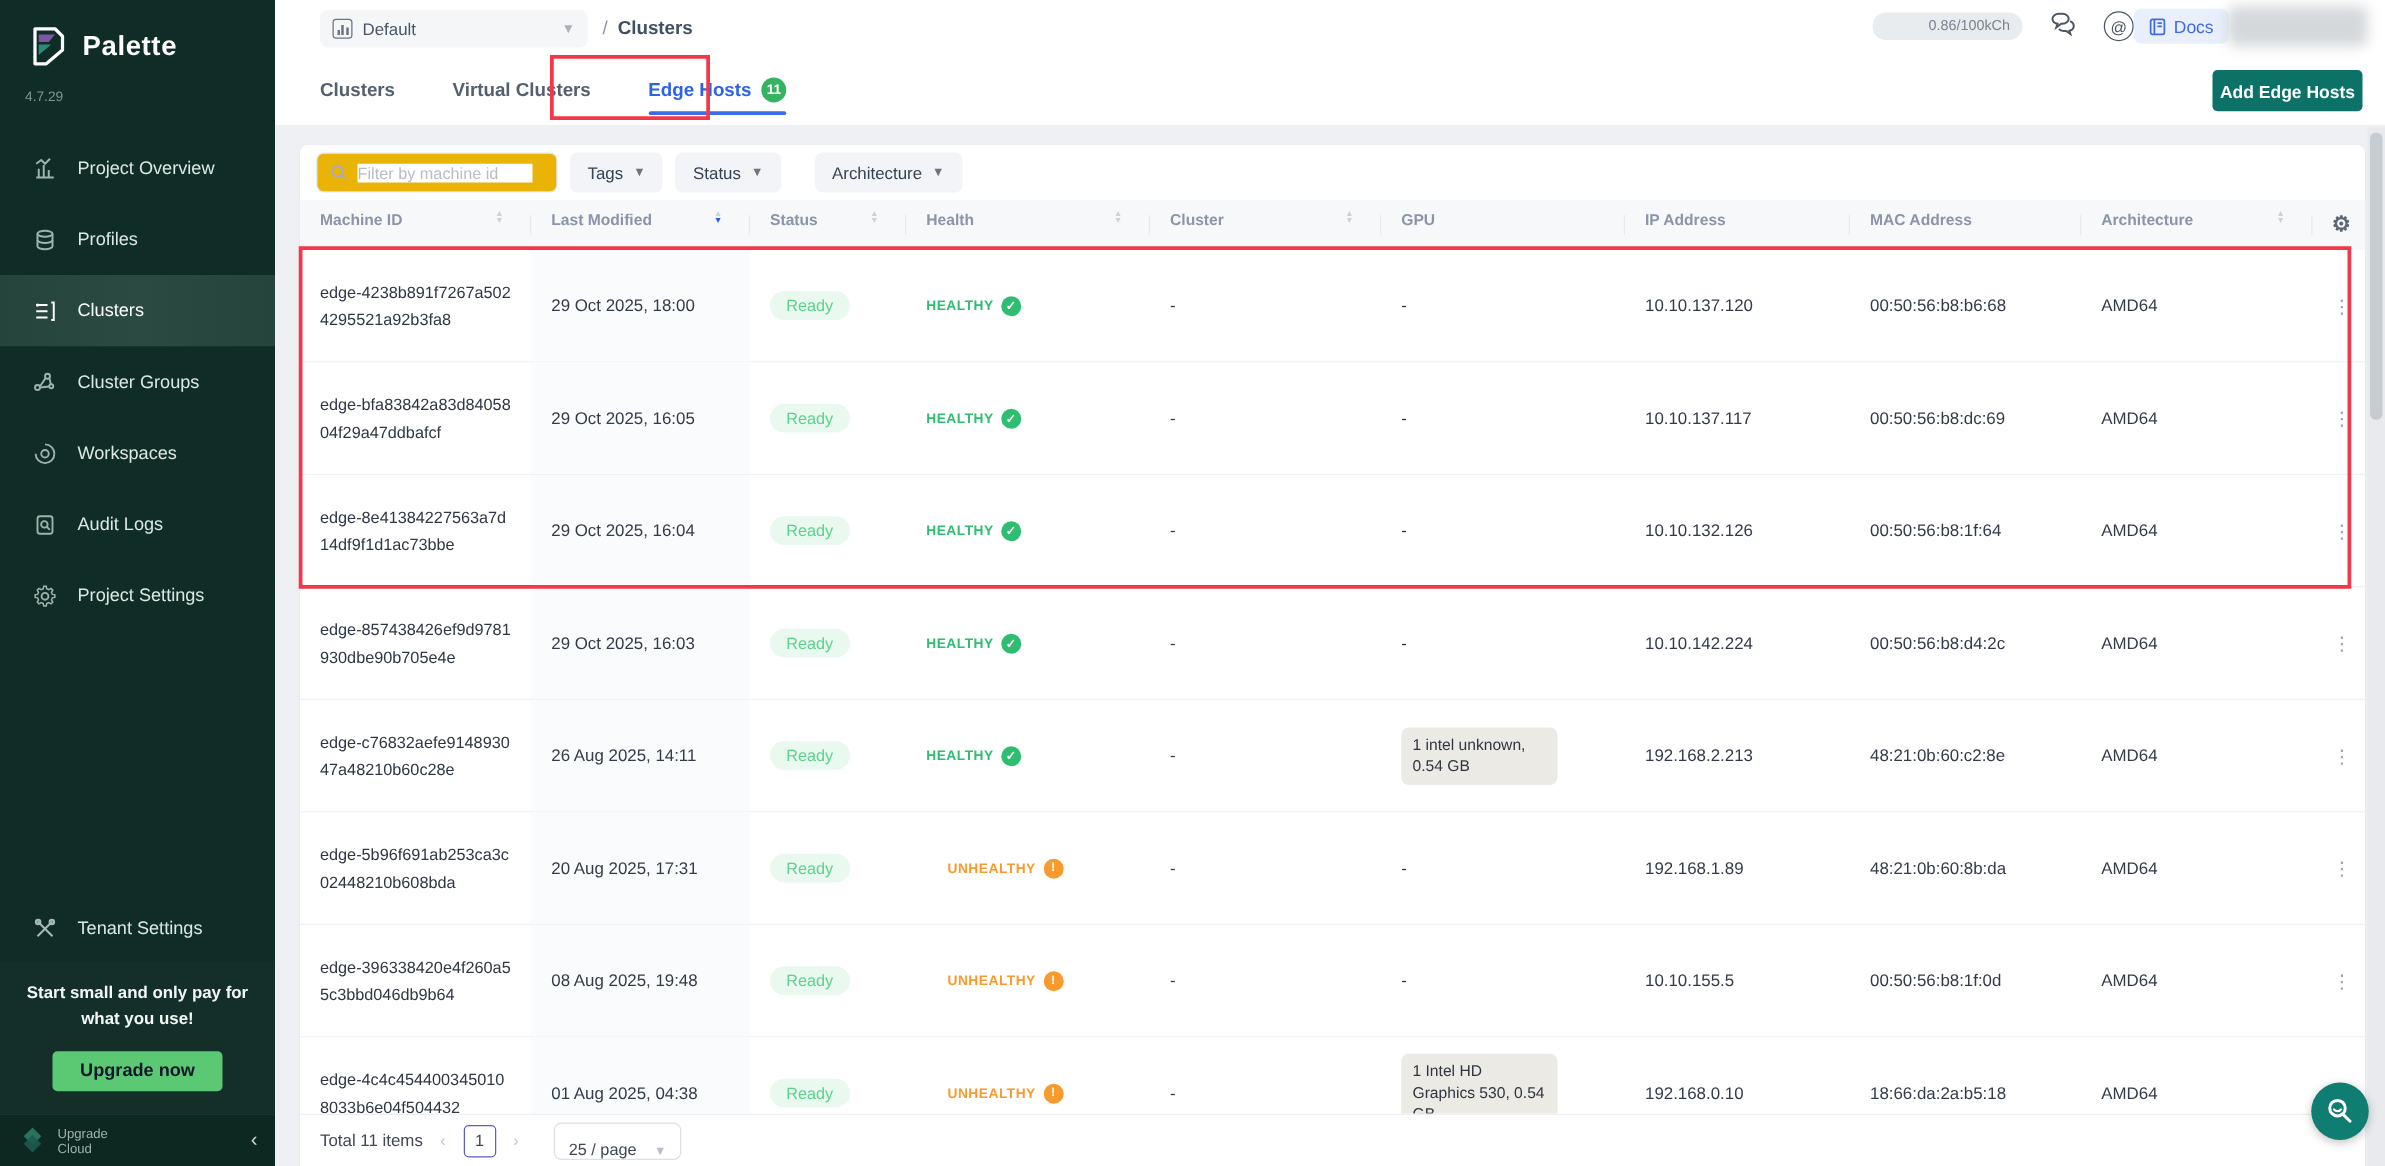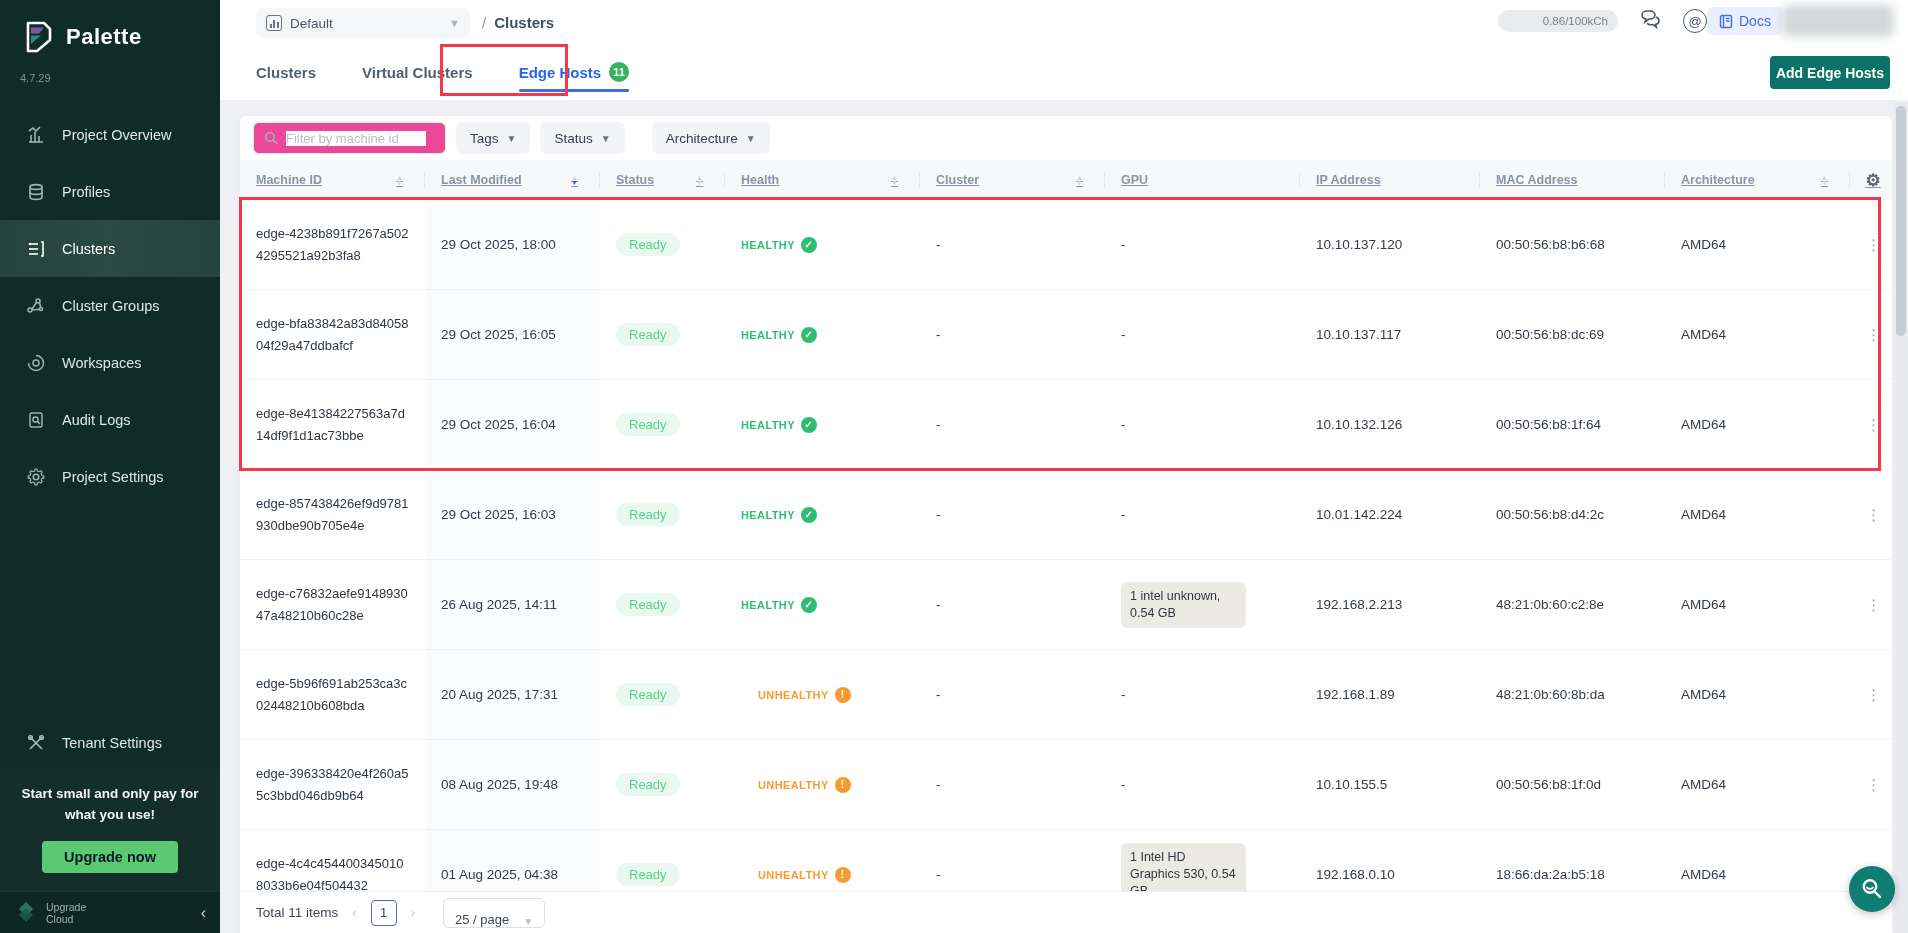--- a/index.html
+++ b/index.html
@@ -46,31 +46,31 @@
   .tabs { position:absolute; left:36px; top:44px; height:56px; display:flex; align-items:center; gap:46px; }
   .tab { font-size:15px; font-weight:bold; color:#55606f; cursor:pointer; display:flex; align-items:center; gap:8px; position:relative; height:100%; }
   .tab.active { color:#2a63e8; }
   .tab.active::after { content:""; position:absolute; left:0; right:0; bottom:8px; height:3px; background:#3b6de8; border-radius:2px; }
   .tab-badge { width:20px; height:20px; border-radius:50%; background:#35b262; color:#fff; font-size:11px; font-weight:bold; display:flex; align-items:center; justify-content:center; }
   .add-btn { position:absolute; left:1550px; top:56px; width:120px; height:33px; background:#0c7267; color:#ffffff; border:none; border-radius:4px; font-size:14px; font-weight:bold; cursor:pointer; font-family:"Liberation Sans",sans-serif; }
 
   
   .panel { position:absolute; left:240px; top:116px; width:1652px; height:817px; background:#ffffff; border-radius:6px 6px 0 0; box-shadow:0 1px 3px rgba(20,30,50,.06); z-index:4; }
   .filter-row { position:absolute; left:0; top:0; width:100%; height:44px; display:flex; align-items:center; padding-left:13px; }
-  .search-box { width:193px; height:32px; border:1px solid #e3e6ea; border-radius:6px; display:flex; align-items:center; padding:0 10px; gap:8px; background:#ec4899; }
+  .search-box { width:193px; height:32px; border:1px solid #e3e6ea; border-radius:6px; display:flex; align-items:center; padding:0 10px; gap:8px; background:#eab308; }
   .search-box input { border:none; outline:none; width:140px; font-size:13px; color:#374151; font-family:"Liberation Sans",sans-serif; }
   .search-box input::placeholder { color:#b7bdc7; }
   .chip { height:32px; background:#f3f4f7; border-radius:6px; display:flex; align-items:center; gap:8px; padding:0 14px; font-size:13.5px; color:#374151; margin-left:10px; cursor:pointer; }
   .chip:first-of-type { margin-left:7px; }
   .chev { font-size:10px; color:#6b7280; }
 
   
   .grid { display:grid; grid-template-columns:185px 175px 125px 195px 185px 195px 180px 185px 185px 42px; }
   .thead { position:absolute; left:0; top:44px; width:100%; height:40px; background:#f7f8fa; align-items:center; }
-  .th { font-size:12.5px; font-weight:bold; color:#8b94a8; padding:0 16px; display:flex; align-items:center; justify-content:space-between; position:relative; height:22px;text-decoration:underline; }
+  .th { font-size:12.5px; font-weight:bold; color:#8b94a8; padding:0 16px; display:flex; justify-content:space-between; position:relative; height:22px; }
   .th:not(:last-child)::after { content:""; position:absolute; right:0; top:3px; height:16px; width:1px; background:#e6e9ed; }
   .th.sorted { background:transparent; }
   .sorter { display:flex; flex-direction:column; line-height:5px; font-size:7px; color:#ccd1da; margin-right:6px; }
   .sorter .dn.on { color:#2a63e8; }
   .gear { font-size:17px; color:#5f6673; cursor:pointer; margin-left:4px; }
   .rows { position:absolute; left:0; top:84px; width:100%; height:691px; overflow:hidden; }
   .row { height:90px; border-bottom:1px solid #eff1f4; align-items:center; background:#fff; }
   .td { padding:0 16px; font-size:13.5px; color:#333b49; }
   .td.lm { background:#fafbfc; height:100%; display:flex; align-items:center; }
   .mid { font-size:13px; line-height:22px; word-break:break-all; color:#2f3744; }
@@ -405,21 +405,21 @@
           <div class="td lm">29 Oct 2025, 16:03</div>
           <div class="td"><span class="pill">Ready</span></div>
           <div class="td health">
             <span class="txt-ok">HEALTHY</span>
 
             <span class="hico ico-ok">✓</span>
 
           </div>
           <div class="td">-</div>
           <div class="td"><span class="gpu-chip gpu-plain">-</span></div>
-          <div class="td">10.01.142.224</div>
+          <div class="td">10.10.142.224</div>
           <div class="td">00:50:56:b8:d4:2c</div>
           <div class="td">AMD64</div>
           <div class="td dots">⋮</div>
         </div>
 
         <div class="row grid healthy">
           <div class="td mid">edge-c76832aefe914893047a48210b60c28e</div>
           <div class="td lm">26 Aug 2025, 14:11</div>
           <div class="td"><span class="pill">Ready</span></div>
           <div class="td health">

